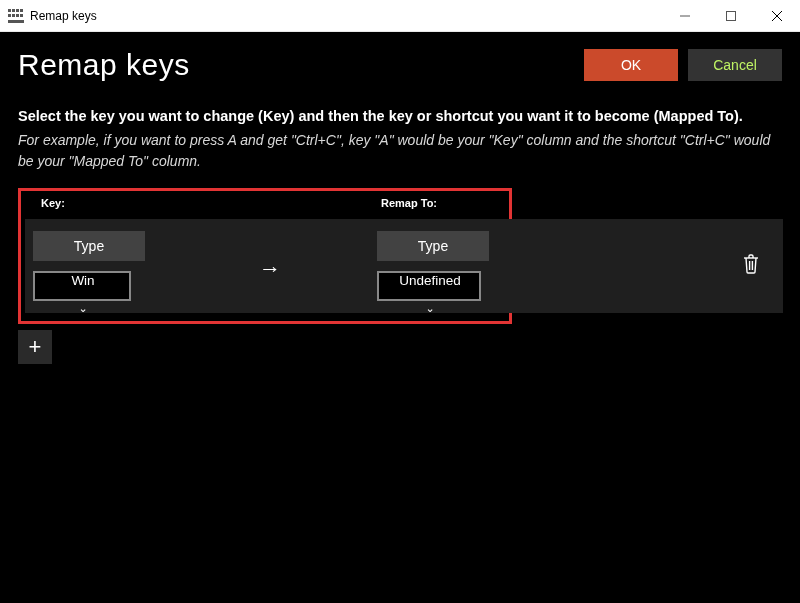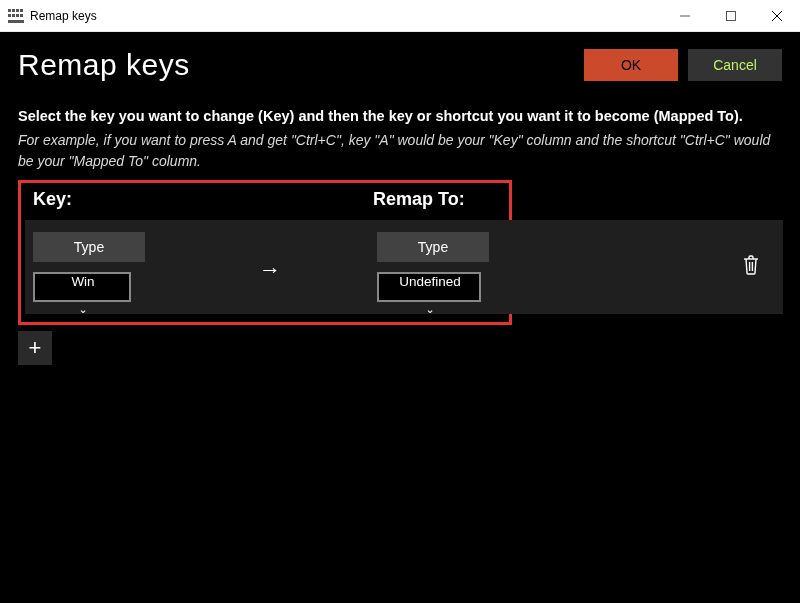--- a/index.html
+++ b/index.html
@@ -61,45 +61,45 @@
     .btn-row { display:flex; gap:10px; }
     .btn {
       width: 94px;
       height: 32px;
       display: flex;
       align-items: center;
       justify-content: center;
       font-size: 14px;
       cursor: pointer;
     }
-    .btn-ok { background: #cb4a2b; color:#000000; }
+    .btn-ok { background: #cb4a2b; color:#ffffff; }
     .btn-cancel { background: #333333; color:#bef264; }
     .instruction {
       font-size: 14.5px;
       font-weight: 600;
       margin-bottom: 4px;
       line-height: 1.4;
     }
     .example {
       font-size: 14px;
       font-style: italic;
       color: #d8d8d8;
       line-height: 1.5;
-      margin-bottom: 8px;
+      margin-bottom: 16px;
     }
     .highlight-box {
       border: 3px solid #e23434;
       padding: 6px 4px 8px 4px;
       width: 494px;
     }
     .col-labels {
       display: flex;
-      font-size: 18px;
+      font-size: 11px;
       font-weight: 600;
-      margin: 0 0 10px 8px;
+      margin: 0 0 10px 16px;
     }
     .col-key { width: 340px; }
     .mapping-row {
       background: #1f1f1f;
       display: flex;
       align-items: center;
       padding: 12px 0 12px 0;
       position: relative;
     }
     .col {

